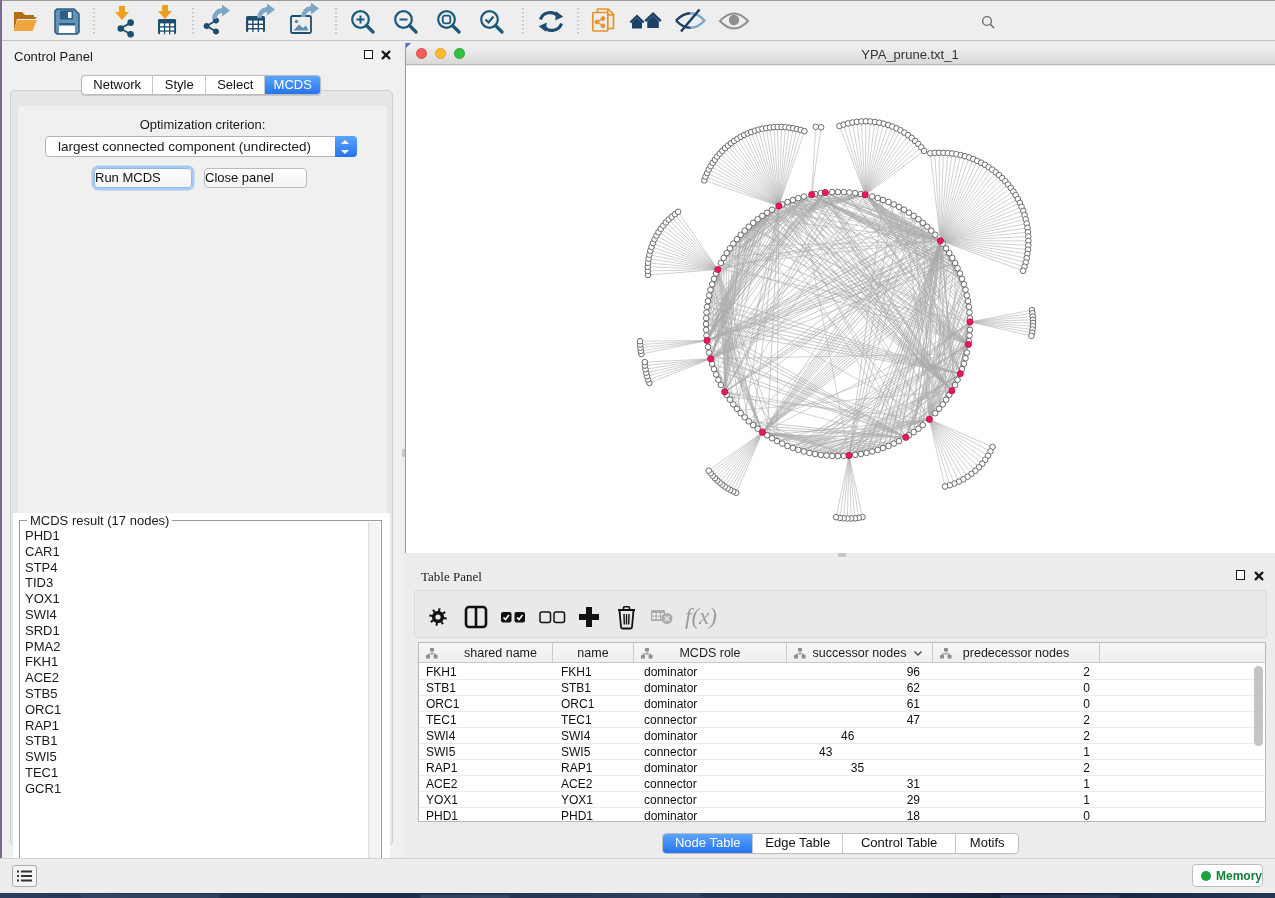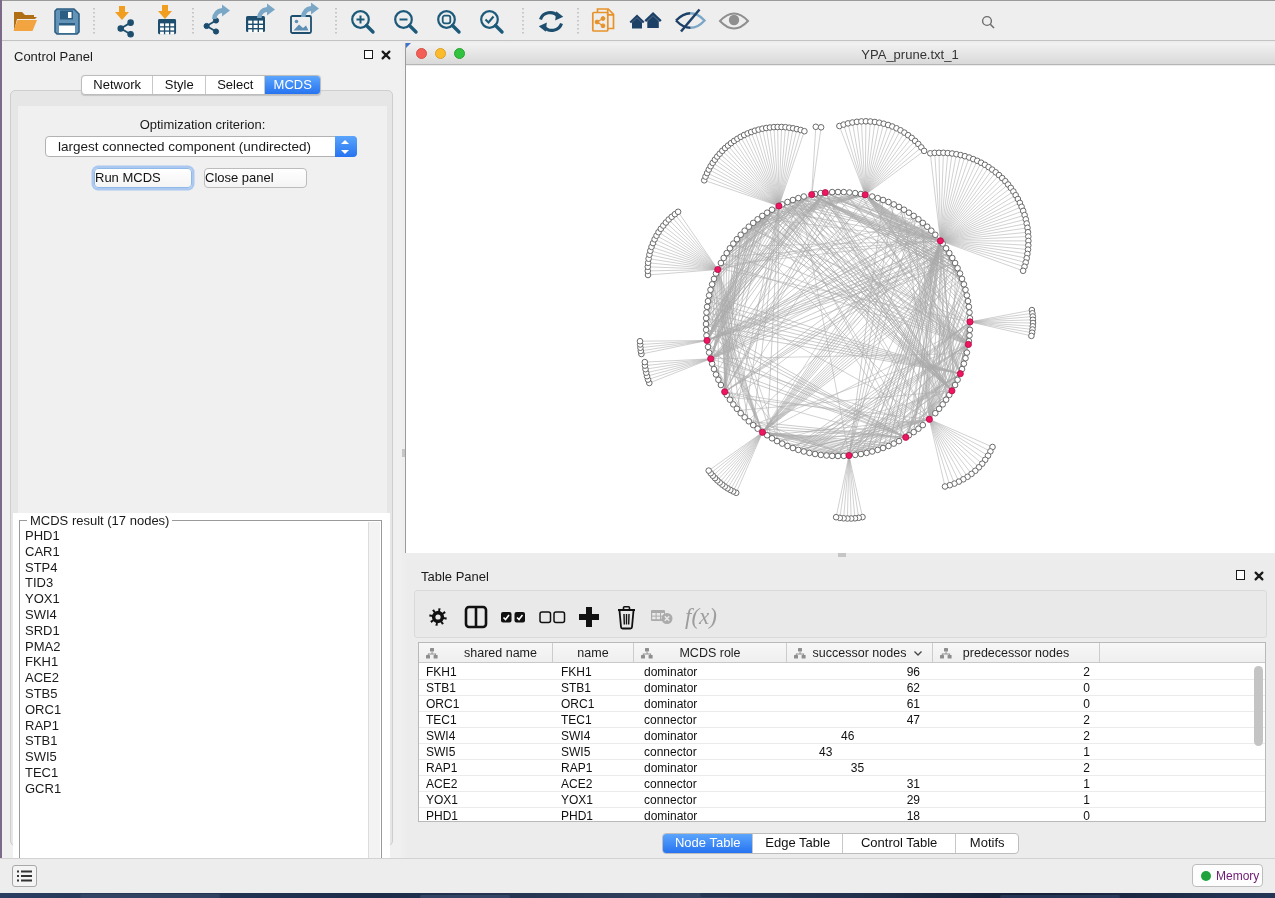--- a/index.html
+++ b/index.html
@@ -44,42 +44,42 @@
 #netframe { left:405px; top:43px; width:870px; height:510px; border-left:1px solid #9b9b9b; }
 #nettitle { position:absolute; left:0; top:0; width:100%; height:22px; background:linear-gradient(#f2f2f2,#d9d9d9); border-bottom:1px solid #b5b5b5;text-decoration:underline; }
 #nettitle .t { position:absolute; left:504px; top:4px; transform:translateX(-50%); font-size:13px; color:#333; }
 .tl { position:absolute; top:4.5px; width:11px; height:11px; border-radius:50%; }
 #netcanvas { position:absolute; left:0; top:23px; width:870px; height:487px; background:#fff; }
 
 #hgut { left:406px; top:553px; width:869px; height:7px; background:#ededed; }
 #hguthandle { position:absolute; left:432px; top:0px; width:8px; height:4px; background:#c6c6c6; }
 
 #tpanel { left:406px; top:560px; width:869px; height:298px; background:#ececec; }
-#tptitle { position:absolute; left:15px; top:9px; font-size:13px; }
+#tptitle { position:absolute; left:15px; top:9px; font-size:13px;font-family:Liberation Serif, serif; }
 #ttoolbar { position:absolute; left:8px; top:30px; width:853px; height:48px; background:#e9e9e9; border:1px solid #dadada; border-radius:3px; }
 #tablewrap { position:absolute; left:12px; top:82px; width:848px; height:180px; background:#fff; border:1px solid #b9b9b9; }
 #thead { position:absolute; left:0; top:0; width:846px; height:20px; background:linear-gradient(#f7f7f7,#efefef); border-bottom:1px solid #c9c9c9; }
 .hcol { position:absolute; top:0; height:20px; border-right:1px solid #cccccc; }
 .hlab { position:absolute; top:3px; width:100%; text-align:center; font-size:12.5px; color:#1d1d1d; white-space:nowrap; }
 .hicon { position:absolute; left:7px; top:4px; }
 .trow { position:absolute; left:0; width:846px; height:16px; font-size:12px; color:#101010; }
 .trow div { position:absolute; top:1px; }
 #tscroll { position:absolute; right:1px; top:21px; width:12px; height:156px; }
 #tthumb { position:absolute; left:1.5px; top:2px; width:9px; height:80px; background:#c4c4c4; border-radius:5px; }
 
 #btabs { position:absolute; left:256px; top:273px; width:357px; height:21px; display:flex; background:#fff; border:1px solid #bdbdbd; border-radius:4px; overflow:hidden; }
 #btabs div { text-align:center; font-size:13px; line-height:17.5px; color:#111; border-right:1px solid #c8c8c8; }
 #btabs div:last-child { border-right:none; }
 #btabs .sel { background:linear-gradient(#5ba5fc,#2673f0); color:#fff; }
 
 #statusbar { left:0; top:858px; width:1275px; height:35px; background:#ededed; border-top:1px solid #d2d2d2; }
 #listbtn { position:absolute; left:12px; top:6px; width:25px; height:22px; background:#f4f4f4; border:1px solid #a9a9a9; border-radius:3px; }
 #membtn { position:absolute; left:1192px; top:5px; width:71px; height:23px; background:#fdfdfd; border:1px solid #bdbdbd; border-radius:4px; font-size:12px; }
 #memdot { position:absolute; left:8px; top:6px; width:10px; height:10px; border-radius:50%; background:#1fa33c; }
-#memtxt { position:absolute; left:23px; top:4px; color:#701a75; }
+#memtxt { position:absolute; left:23px; top:4px; color:#15803d;font-weight:bold; }
 
 #wall { left:0; top:893px; width:1275px; height:5px; background:linear-gradient(90deg,#2b3d60,#1c2c49 30%,#32425f 55%,#141f38 80%,#253655); }
 </style>
 </head>
 <body>
 <div class="abs" id="toolbar">
     <svg width="1275" height="41" viewBox="0 0 1275 41" xmlns="http://www.w3.org/2000/svg">
 <g transform="translate(13,9)">
 <path d="M1 2 h8 l3 3 h9 v4 h-20 z" fill="#b06f14"></path>
 <path d="M1 2 v19 l3 -12 h18 l2 -2 h-14 l-3 -3 h-5 z" fill="#b06f14"></path>

